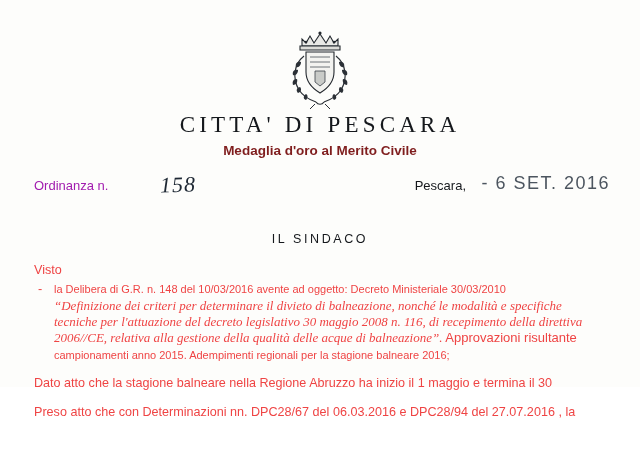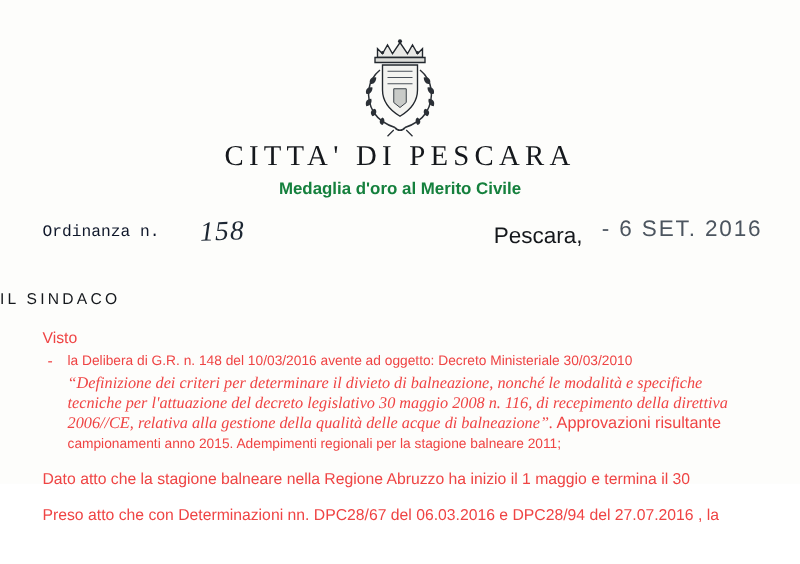--- a/index.html
+++ b/index.html
@@ -51,74 +51,75 @@
   }
   .subtitle {
     position: absolute;
     top: 143px;
     left: 0;
     right: 0;
     text-align: center;
     font-family: "Liberation Sans", sans-serif;
     font-weight: bold;
     font-size: 13.5px;
-    color: #15803d;
+    color: #7f1d1d;
   }
 
   
   .ord-row {
     position: absolute;
     top: 172px;
     left: 34px;
     right: 30px;
     height: 30px;
   }
   .ord-label {
     position: absolute;
     left: 0;
     top: 6px;
-    font-family: Liberation Mono, monospace;
-    font-size: 13px;
-    color: #0f172a;
+    font-family: Liberation Sans, sans-serif;
+    font-size: 13px;
+    color: #a21caf;
   }
   .ord-number {
     position: absolute;
     left: 126px;
     top: 0px;
     font-family: "Liberation Serif", serif;
     font-size: 22px;
     font-style: italic;
     color: #1d2733;
     transform: rotate(-2deg);
     letter-spacing: 1px;
   }
   .date-label {
     position: absolute;
     right: 144px;
     top: 6px;
     font-family: "Liberation Sans", sans-serif;
-    font-size: 18px;
+    font-size: 13px;
     color: #15181c;
   }
   .date-stamp {
     position: absolute;
     right: 0px;
     top: 1px;
     font-family: "Liberation Sans", sans-serif;
     font-size: 18px;
     letter-spacing: 1.5px;
     color: #4c555f;
   }
 
   
   .sindaco {
     position: absolute;
     top: 232px;
     left: 0;
     right: 0;
+    text-align: center;
     font-family: "Liberation Sans", sans-serif;
     font-size: 12.5px;
     letter-spacing: 2.6px;
     color: #15181c;
   }
 
   
   .body-text {
     position: absolute;
     top: 262px;
@@ -222,21 +223,21 @@
     <div class="visto">Visto</div>
 
     <div class="bullet-block">
       <span class="bullet-dash">-</span>
       <div class="line-a">la Delibera di G.R. n. 148 del 10/03/2016 avente ad oggetto: Decreto Ministeriale 30/03/2010</div>
       <div class="quoted">“Definizione dei criteri per determinare il divieto di balneazione, nonché le modalità e specifiche</div>
       <div class="quoted">tecniche per l'attuazione del decreto legislativo 30 maggio 2008 n. 116, di recepimento della direttiva</div>
       <div>
         <span class="quoted">2006//CE, relativa alla gestione della qualità delle acque di balneazione”.</span><span class="sans-inline"> Approvazioni risultante</span>
       </div>
-      <div class="line-a">campionamenti anno 2015. Adempimenti regionali per la stagione balneare 2011;</div>
+      <div class="line-a">campionamenti anno 2015. Adempimenti regionali per la stagione balneare 2016;</div>
     </div>
 
     <div class="para">
       <div>Dato atto che la stagione balneare nella Regione Abruzzo ha inizio il 1 maggio e termina il 30</div>
     </div>
 
     <div class="para">
       <div>Preso atto  che con Determinazioni nn. DPC28/67 del 06.03.2016 e DPC28/94 del 27.07.2016 , la</div>
     </div>
 

